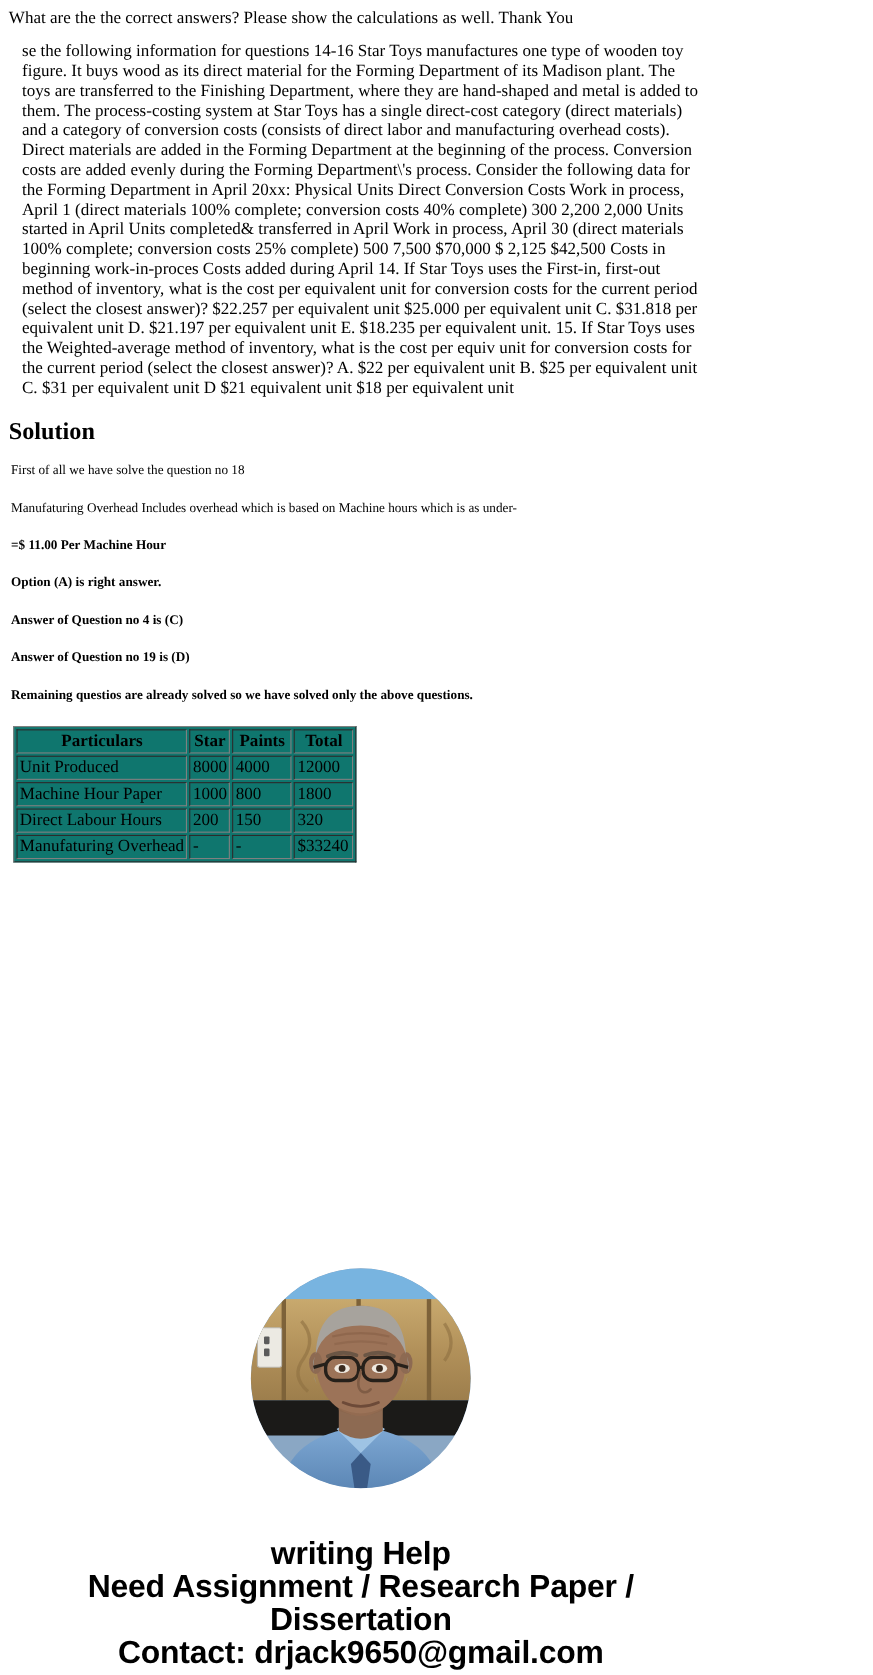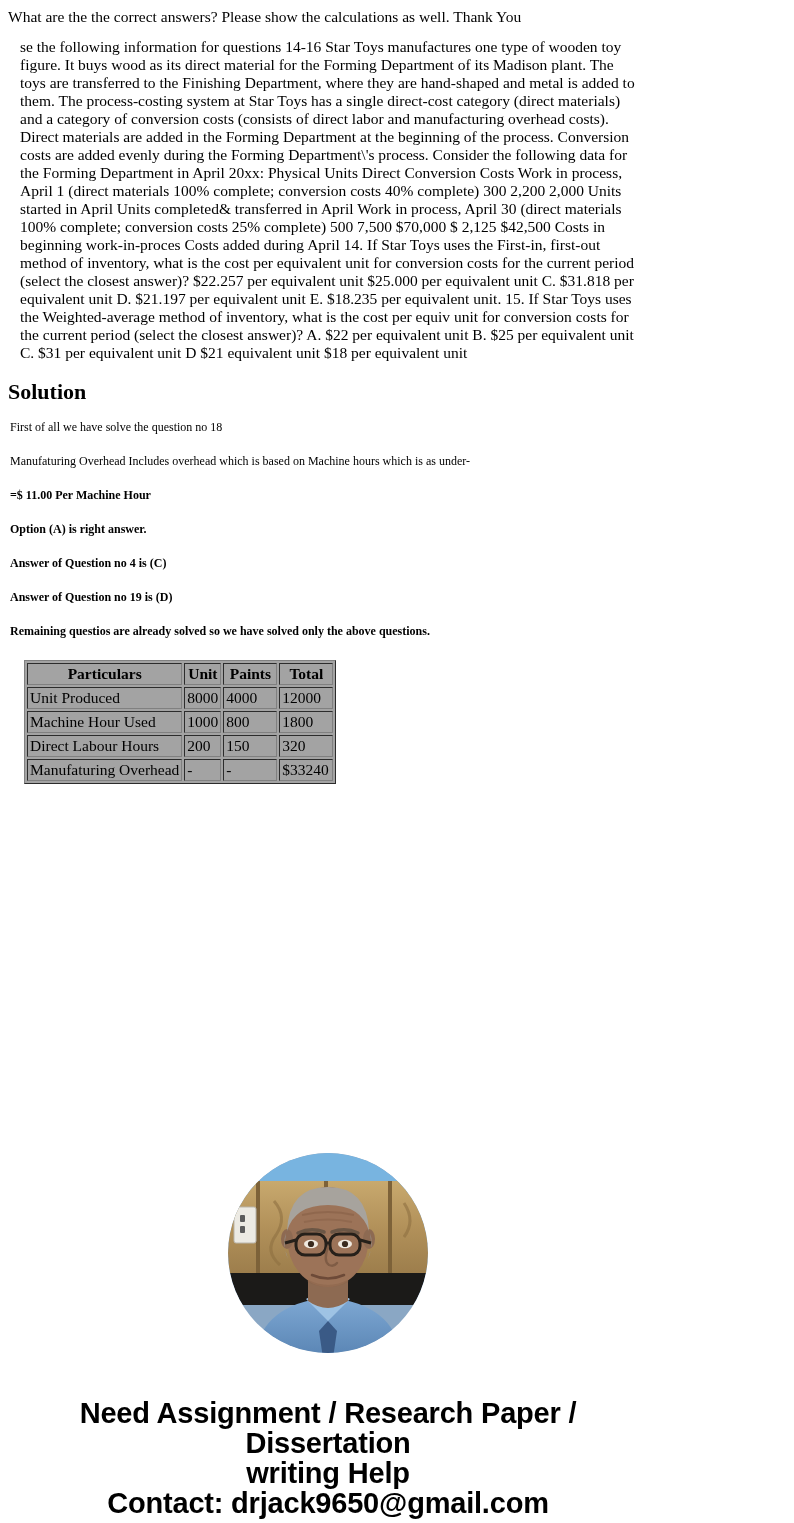--- a/index.html
+++ b/index.html
@@ -56,22 +56,22 @@
     margin-bottom: 20px;
   }
 
   
   table.calc-table {
     border-collapse: separate;
     border-spacing: 2px;
     border: 1px outset #808080;
     font-size: 15.5px;
     line-height: 18px;
-    margin: 0 0 0 16px;
-    background: #a3a3a3;
+    margin: 0 0 0 4px;
+    background: #0f766e;
   }
   table.calc-table th,
   table.calc-table td {
     border: 1px inset #808080;
     padding: 1px 2px;
     vertical-align: top;
   }
   table.calc-table th {
     font-weight: bold;
     text-align: center;
@@ -144,34 +144,34 @@
   <p class="sol-para bold">=$ 11.00 Per Machine Hour</p>
   <p class="sol-para bold">Option (A) is right answer.</p>
   <p class="sol-para bold">Answer of Question no 4 is (C)</p>
   <p class="sol-para bold">Answer of Question no 19 is (D)</p>
   <p class="sol-para bold last">Remaining questios are already solved so we have solved only the above questions.</p>
 
   <table class="calc-table">
     <thead>
       <tr>
         <th>Particulars</th>
-        <th>Unit</th>
+        <th>Star</th>
         <th>Paints</th>
         <th>Total</th>
       </tr>
     </thead>
     <tbody>
       <tr>
         <td>Unit Produced</td>
         <td class="col-ties">8000</td>
         <td class="col-paints">4000</td>
         <td class="col-total">12000</td>
       </tr>
       <tr>
-        <td>Machine Hour Used</td>
+        <td>Machine Hour Paper</td>
         <td class="col-ties">1000</td>
         <td class="col-paints">800</td>
         <td class="col-total">1800</td>
       </tr>
       <tr>
         <td>Direct Labour Hours</td>
         <td class="col-ties">200</td>
         <td class="col-paints">150</td>
         <td class="col-total">320</td>
       </tr>
@@ -261,18 +261,18 @@
 
           <path d="M84 122 q16 7 32 0" stroke="#6d4a38" stroke-width="2.6" fill="none" stroke-linecap="round"></path>
 
           <path d="M80 128 q20 10 40 0" stroke="#8a6349" stroke-width="2" fill="none" opacity="0.5"></path>
         </g>
       </svg>
     </div>
   </div>
 
   <div class="footer">
+    <span class="line">writing Help</span>
     <span class="line">Need Assignment / Research Paper / Dissertation</span>
-    <span class="line">writing Help</span>
     <span class="line contact">Contact: drjack9650@gmail.com</span>
   </div>
 
 </div>
 
 </body></html>

